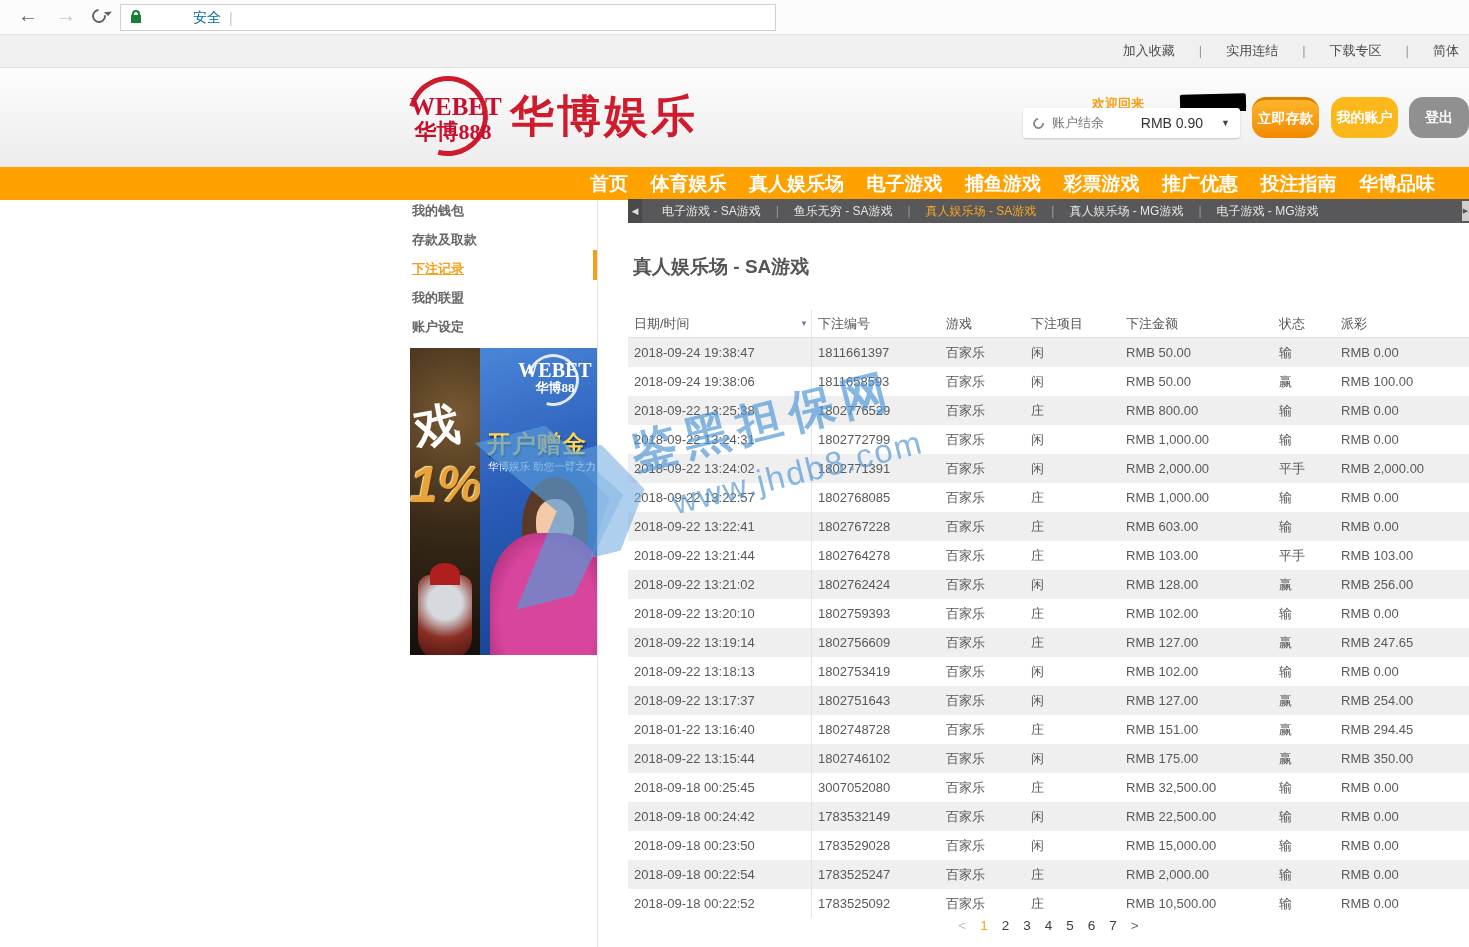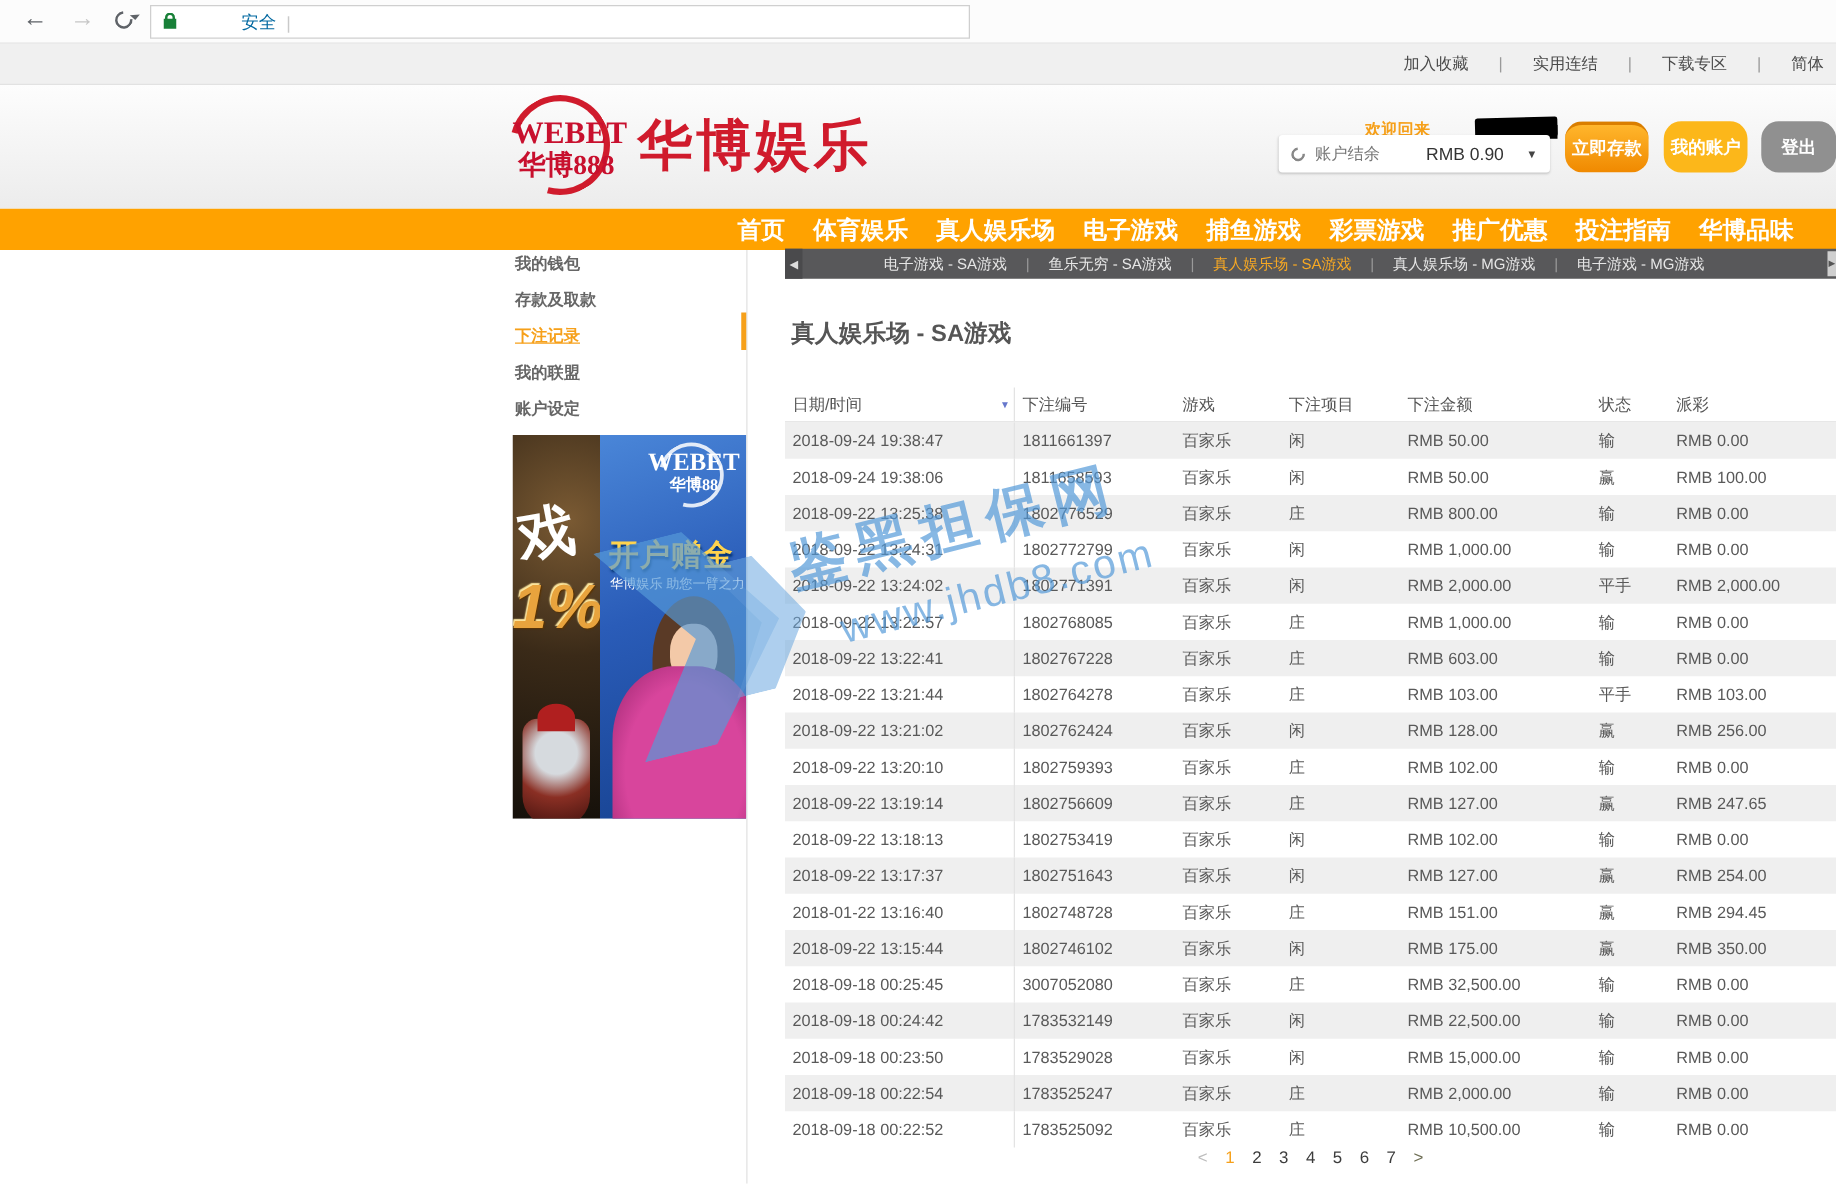--- a/index.html
+++ b/index.html
@@ -68,21 +68,21 @@
   .s2-logo-sub { font-size:13px; font-weight:bold; }
   .s2-ring { position:absolute; right:18px; top:6px; width:52px; height:52px; border:3px solid #fff; border-radius:50%; border-left-color:transparent; transform:rotate(-30deg); opacity:.85; }
   .s2-title { position:absolute; left:7px; top:80px; color:#ffd34d; font-size:24px; font-weight:bold; letter-spacing:1px; text-shadow:1px 2px 2px #00306e; white-space:nowrap; }
   .s2-sub { position:absolute; left:8px; top:112px; color:#fff; font-size:10.5px; white-space:nowrap; }
   .s2-hair { position:absolute; left:42px; bottom:78px; width:66px; height:100px; background:#5a3a26; border-radius:50% 50% 40% 40%; }
   .s2-head { position:absolute; left:56px; bottom:108px; width:38px; height:48px; background:#f3c9a8; border-radius:45%; }
   .s2-body { position:absolute; left:10px; bottom:-18px; width:116px; height:140px; background:radial-gradient(ellipse at 50% 60%, #d8459c 0 58%, #b83585 78%, #8e2a68 100%); border-radius:42% 42% 0 0; }
   
   .tabbar { position:absolute; left:628px; right:0; top:199px; height:24px; background:#58585a; display:flex; align-items:center; }
   .tab-left { width:14px; height:24px; background:#4a4a4c; color:#ddd; font-size:9px; display:flex; align-items:center; justify-content:center; cursor:pointer; flex:none; }
-  .tabs { display:flex; align-items:center; padding-left:20px; font-size:12px; color:#e6e6e6;margin-left:45px; }
+  .tabs { display:flex; align-items:center; padding-left:20px; font-size:12px; color:#e6e6e6; }
   .tab { cursor:pointer; white-space:nowrap; }
   .tab.active { color:#f7a823; }
   .tab-sep { color:#9a9a9a; margin:0 15px; }
   .tab-right { margin-left:auto; width:7px; height:20px; background:#cfcfcf; color:#555; font-size:7px; display:flex; align-items:center; justify-content:center; cursor:pointer; }
   
   .page-title { position:absolute; left:633px; top:254px; font-size:19px; font-weight:bold; color:#555; }
   .tablewrap { position:absolute; left:628px; right:0; top:310px; }
   .thead, .t-row { display:grid; grid-template-columns:184px 128px 85px 95px 153px 62px 1fr; align-items:stretch; font-size:13px; }
   .thead { height:28px; border-bottom:1px solid #e0e0e0; color:#555; }
   .thead > div, .t-row > div { display:flex; align-items:center; padding-left:6px; }

